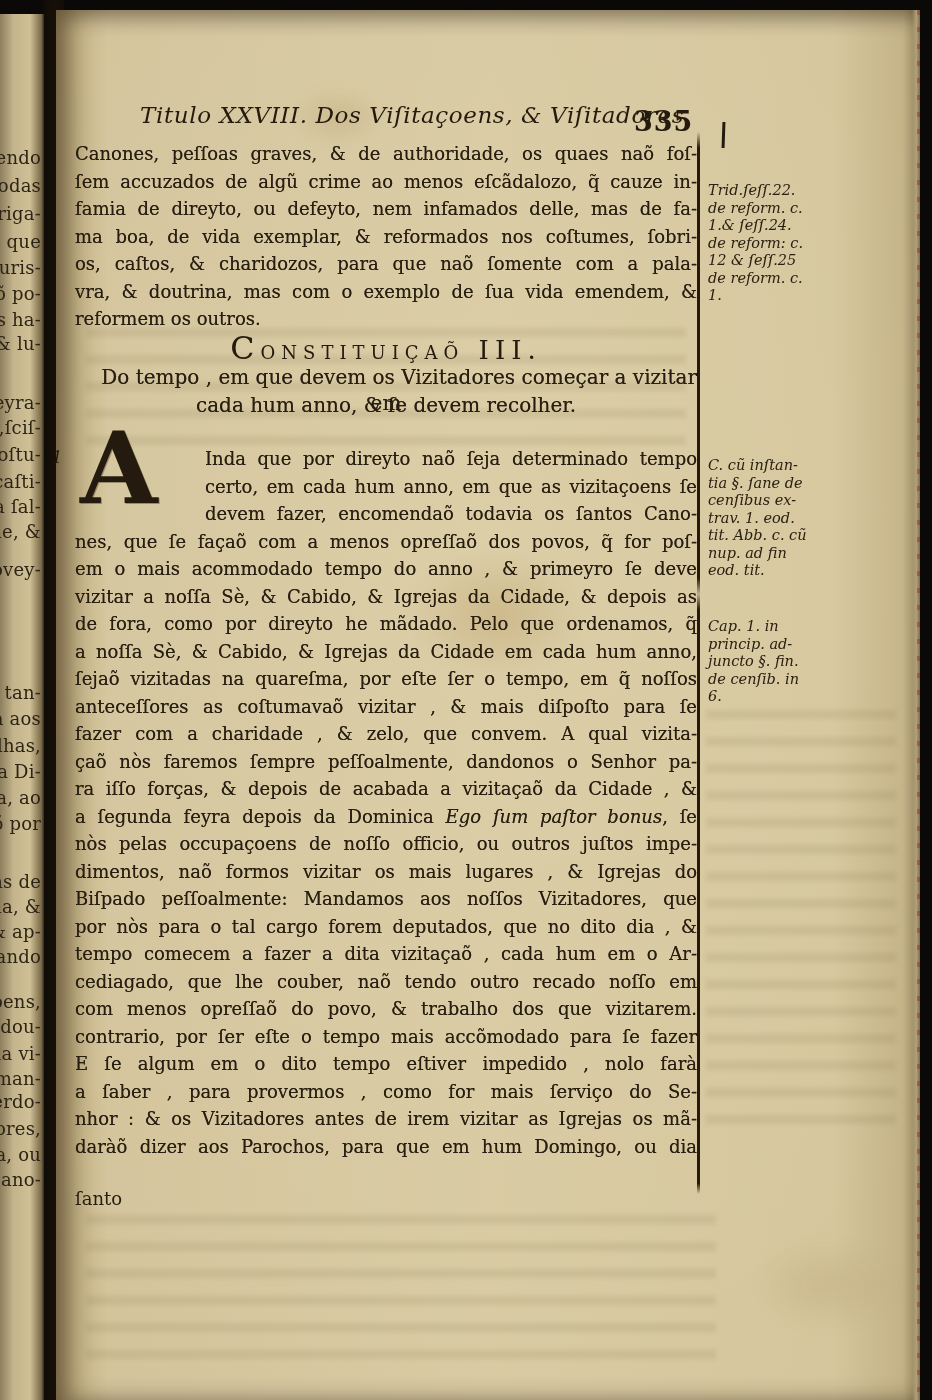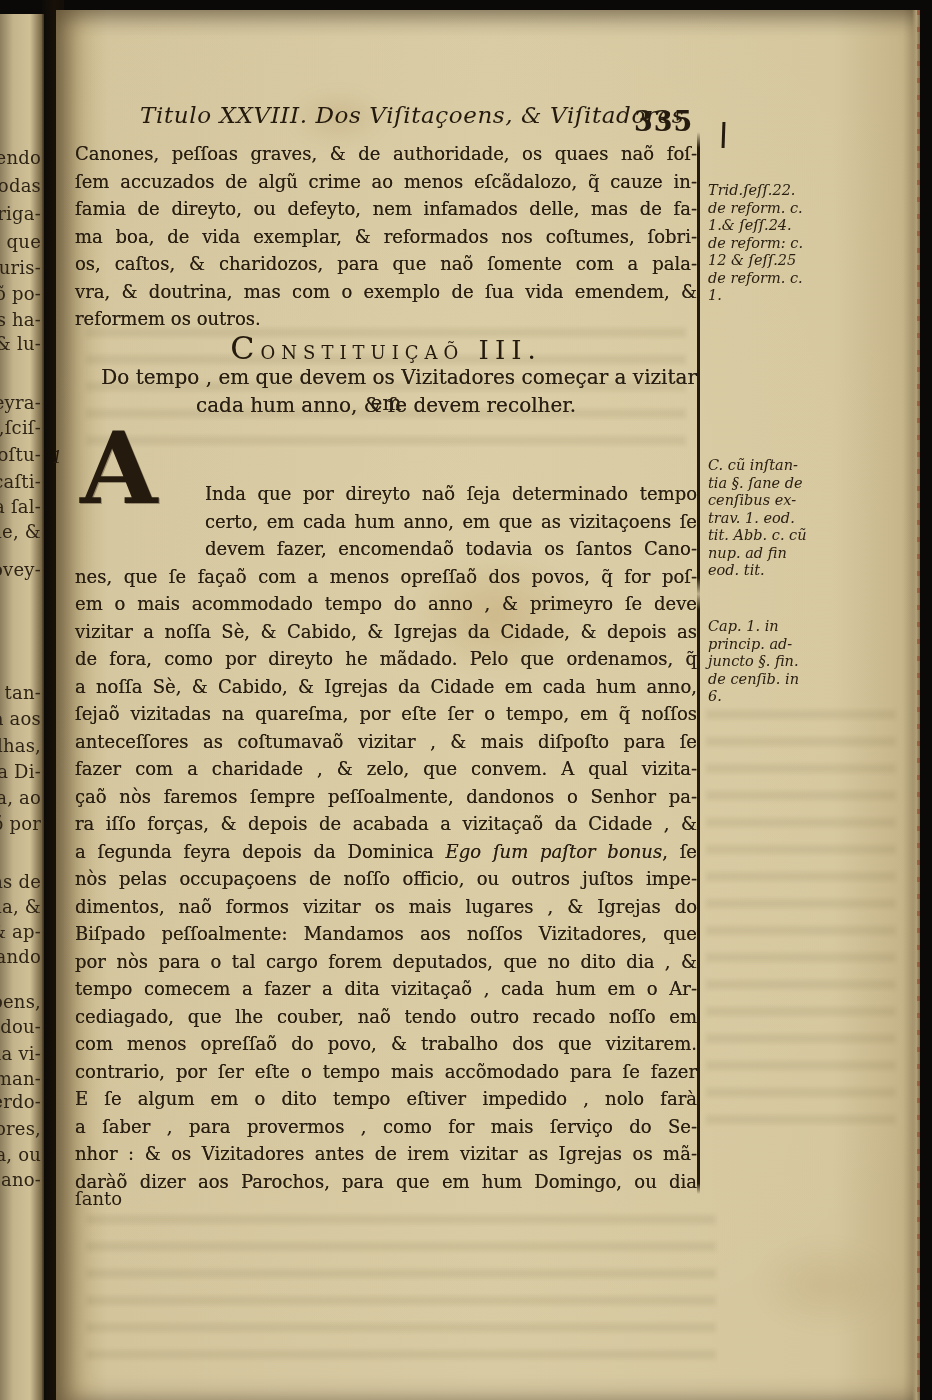--- a/index.html
+++ b/index.html
@@ -77,21 +77,21 @@
     font-variant:small-caps;font-size:26px;letter-spacing:6px;color:#241a0d;
   }
   .heading::first-letter{font-size:1.22em;}
   .subtitle{top:354px;}
   .subtitle .tline{text-align:right;text-align-last:center;font-size:20px;height:28px;line-height:26px;}
   .paranum{position:absolute;left:-4px;top:438px;font-size:16px;font-style:italic;color:#241a0d;}
   .dropcap{
     position:absolute;left:24px;top:408px;font-size:100px;line-height:1;
     color:#241a0d;font-weight:bold;text-shadow:1px 1px 0 rgba(36,26,13,.35);
   }
-  .bpara{top:435px;margin-top:35px;}
+  .bpara{top:435px;}
   .bpara div:nth-of-type(-n+3){padding-left:130px;}
   .catchline{position:absolute;left:19px;top:1178px;width:612px;text-align:left;
     font-size:18px;color:#271d10;}
 
   
   .note{
     position:absolute;left:652px;width:118px;font-style:italic;
     font-size:14.5px;line-height:17.5px;color:#2a2012;white-space:nowrap;
   }
   .note1{top:172px;}

